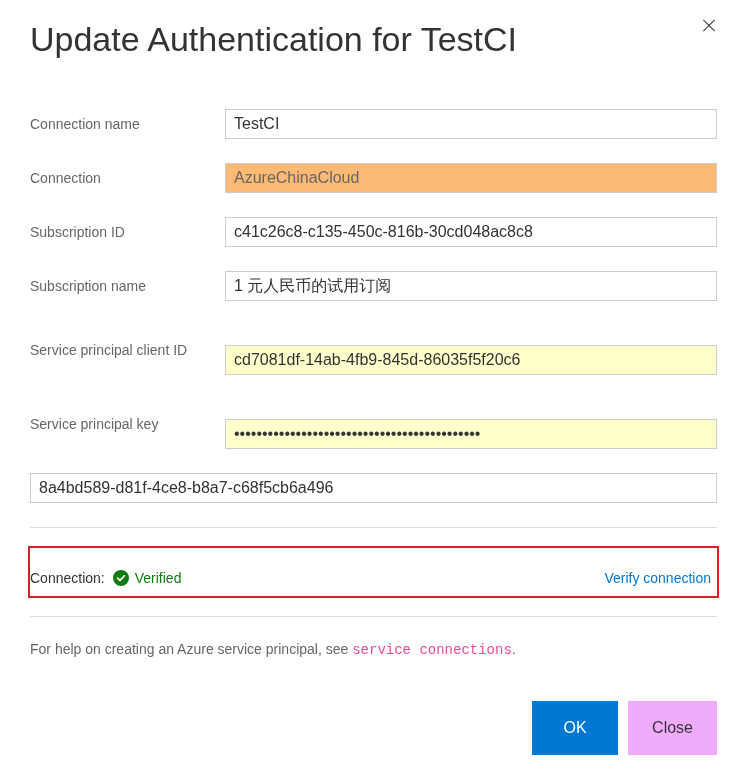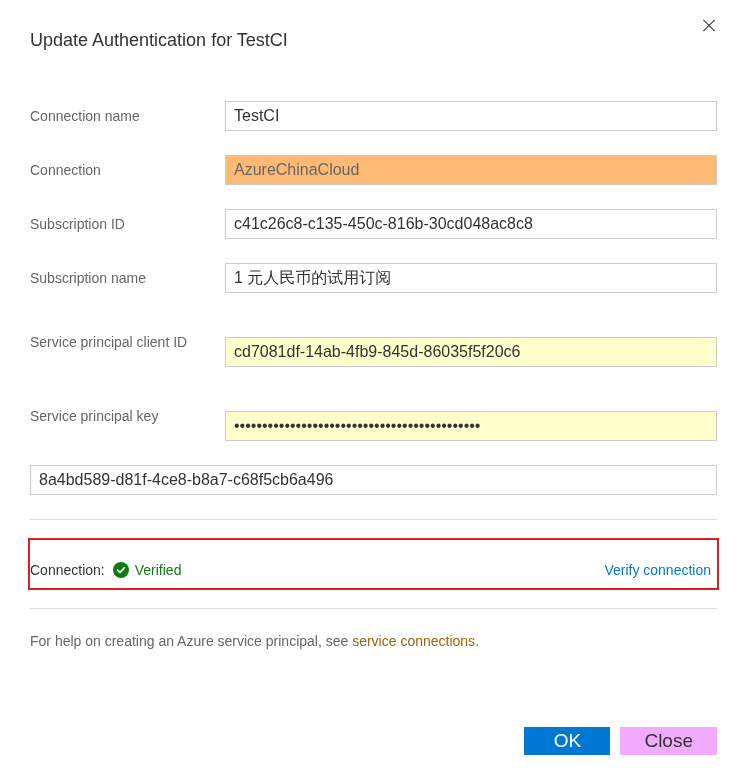--- a/index.html
+++ b/index.html
@@ -30,24 +30,23 @@
       position: absolute;
       top: 7px;
       left: 0;
       width: 16px;
       height: 1px;
       background: #333;
     }
     .close-x::before { transform: rotate(45deg); }
     .close-x::after { transform: rotate(-45deg); }
     h1.title {
-      font-size: 18px;
+      font-size: 34px;
       font-weight: 300;
       color: #333;
-      margin-top: 10px;
       margin-bottom: 50px;
     }
     .form-row {
       display: flex;
       align-items: center;
       margin-bottom: 24px;
     }
     .form-label {
       width: 195px;
       flex-shrink: 0;
@@ -119,36 +118,37 @@
       color: #0078d4;
       cursor: pointer;
       text-decoration: none;
     }
     .help-text {
       color: #666;
       font-size: 14px;
       margin-top: 24px;
     }
     .help-text a {
-      color: #a16207;
+      color: #ec4899;
       text-decoration: none;
       cursor: pointer;
+      font-family: Liberation Mono, monospace;
     }
     .button-row {
       position: absolute;
       bottom: 20px;
       right: 30px;
       display: flex;
       gap: 10px;
     }
     .btn {
       min-width: 86px;
-      height: 28px;
+      height: 54px;
       padding: 0 24px;
-      font-size: 19px;
+      font-size: 16px;
       font-family: inherit;
       border: none;
       cursor: pointer;
     }
     .btn-primary {
       background: #0078d4;
       color: #fff;
     }
     .btn-secondary {
       background: #f0abfc;

